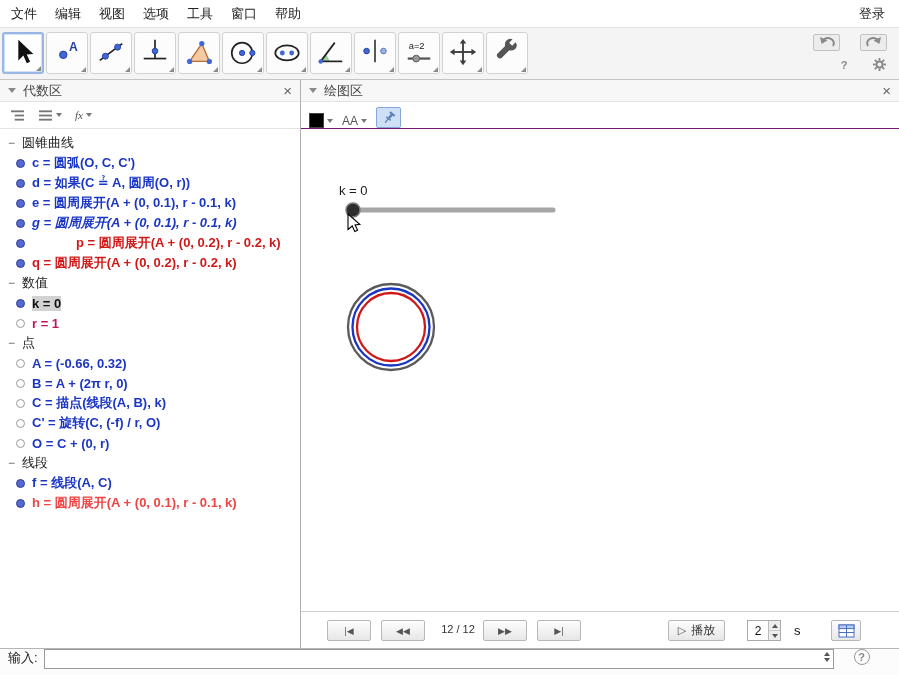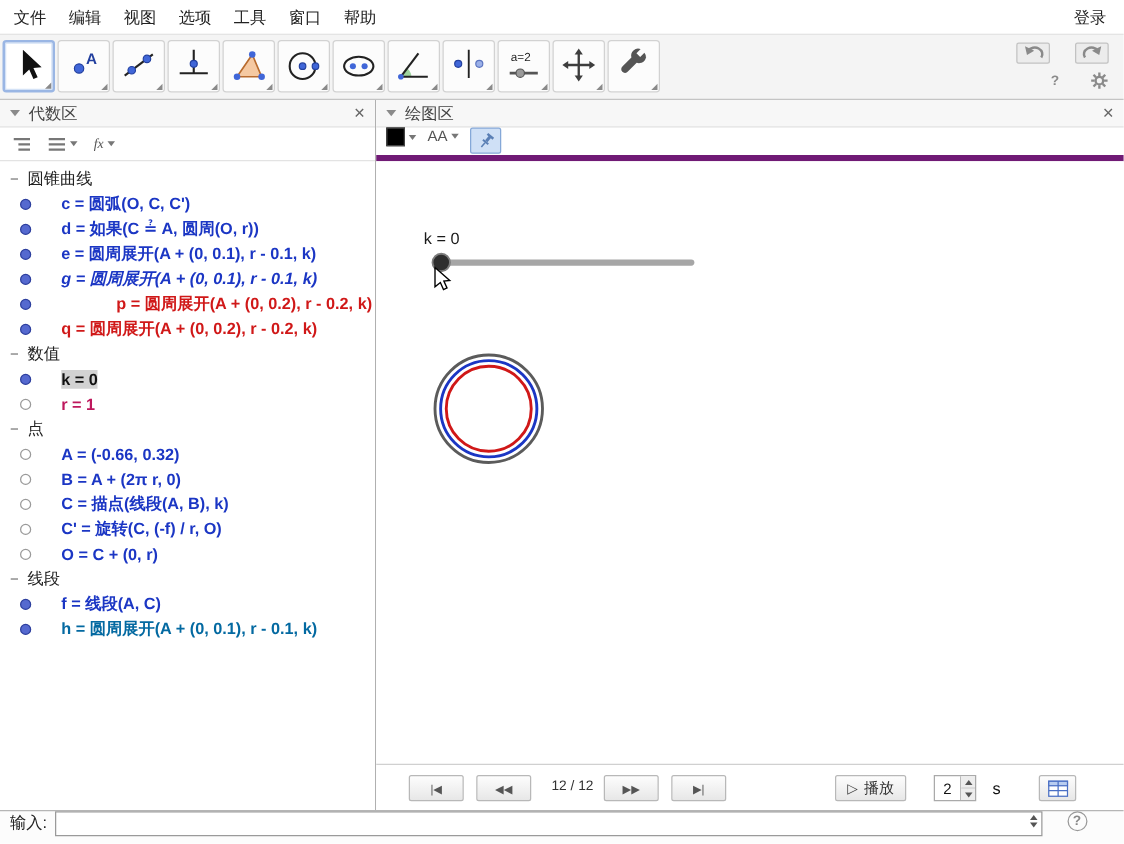--- a/index.html
+++ b/index.html
@@ -25,29 +25,29 @@
 .panel-header{height:22px;flex:0 0 22px;display:flex;align-items:center;gap:7px;padding:0 8px;background:#f7f7f7;border-bottom:1px solid #e3e3e3;color:#444}
 .tri-down{width:0;height:0;border-left:4px solid transparent;border-right:4px solid transparent;border-top:5px solid #8a8a8a}
 .panel-close{margin-left:auto;color:#666;font-size:15px;line-height:1;cursor:pointer}
 .algebra-toolbar{height:27px;flex:0 0 27px;display:flex;align-items:center;gap:5px;padding:0 6px;border-bottom:1px solid #e3e3e3}
 .at-btn{display:flex;align-items:center;gap:3px;padding:3px 4px;cursor:pointer;color:#666}
 .dd2{width:0;height:0;border-left:3.5px solid transparent;border-right:3.5px solid transparent;border-top:4px solid #777}
 .fx{font-style:italic;font-family:"Liberation Serif",serif;font-size:11px;color:#555}
 .algebra-list{flex:1;padding-top:4px;overflow:hidden}
 .group-row{height:20px;display:flex;align-items:center;gap:6px;padding-left:7px;color:#222;white-space:nowrap}
 .minus{color:#666;font-size:12px;width:9px;text-align:center;cursor:pointer}
-.item-row{height:20px;display:flex;align-items:center;gap:24px;padding-left:16px;cursor:default}
+.item-row{height:20px;display:flex;align-items:center;gap:7px;padding-left:16px;cursor:default}
 .marker{width:9px;height:9px;border-radius:50%;flex:0 0 9px;cursor:pointer}
 .marker.filled{background:#5569cf;border:1px solid #2d3f9e}
 .marker.empty{background:#fff;border:1.4px solid #9a9a9a}
 .item-text{font-weight:bold;white-space:nowrap;font-size:13px}
 .item-text.selected{background:#d2d2d2}
 
 .graphics-panel{flex:1;display:flex;flex-direction:column;background:#fff;min-width:0}
-.stylebar{height:27px;flex:0 0 27px;display:flex;align-items:flex-start;gap:9px;padding:0 8px;border-bottom:5px solid #701a75}
+.stylebar{height:27px;flex:0 0 27px;display:flex;align-items:flex-end;gap:9px;padding:0 8px;border-bottom:1px solid #701a75}
 .swatch-btn{display:flex;align-items:center;gap:3px;cursor:pointer}
 .swatch{width:15px;height:15px;border:1px solid #444}
 .aa-btn{display:flex;align-items:center;gap:3px;color:#555;font-size:12px;cursor:pointer}
 .pin-btn{width:25px;height:21px;display:flex;align-items:center;justify-content:center;background:#cfe0f6;border:1px solid #85a8d8;border-radius:2px;cursor:pointer}
 .canvas{flex:1;position:relative;background:#fff;min-height:0}
 .canvas svg{position:absolute;inset:0}
 
 .navbar{height:37px;flex:0 0 37px;border-top:1px solid #d0d0d0;position:relative;background:#fff}
 .nav-btn,.play-btn,.proto-btn{position:absolute;top:8px;height:21px;background:linear-gradient(#fdfdfd,#e7e7e7);border:1px solid #b8b8b8;border-radius:2px;color:#555;display:flex;align-items:center;justify-content:center;cursor:pointer}
 .nav-btn{width:44px;font-size:9px}
@@ -327,21 +327,21 @@
           <div class="group-row">
             <span class="minus">−</span>
             <span>线段</span>
           </div>
           <div class="item-row">
             <span class="marker filled"></span>
             <span class="item-text" style="color: rgb(27, 54, 196);">f = 线段(A, C)</span>
           </div>
           <div class="item-row">
             <span class="marker filled"></span>
-            <span class="item-text" style="color: #0369a1;">h = 圆周展开(A + (0, 0.1), r - 0.1, k)</span>
+            <span class="item-text" style="color: #ef4444;">h = 圆周展开(A + (0, 0.1), r - 0.1, k)</span>
           </div>
         </div>
     </div>
 
     <div class="graphics-panel">
       <div class="panel-header">
         <span class="tri-down"></span>
         <span class="panel-title">绘图区</span>
         <span class="panel-close">×</span>
       </div>

